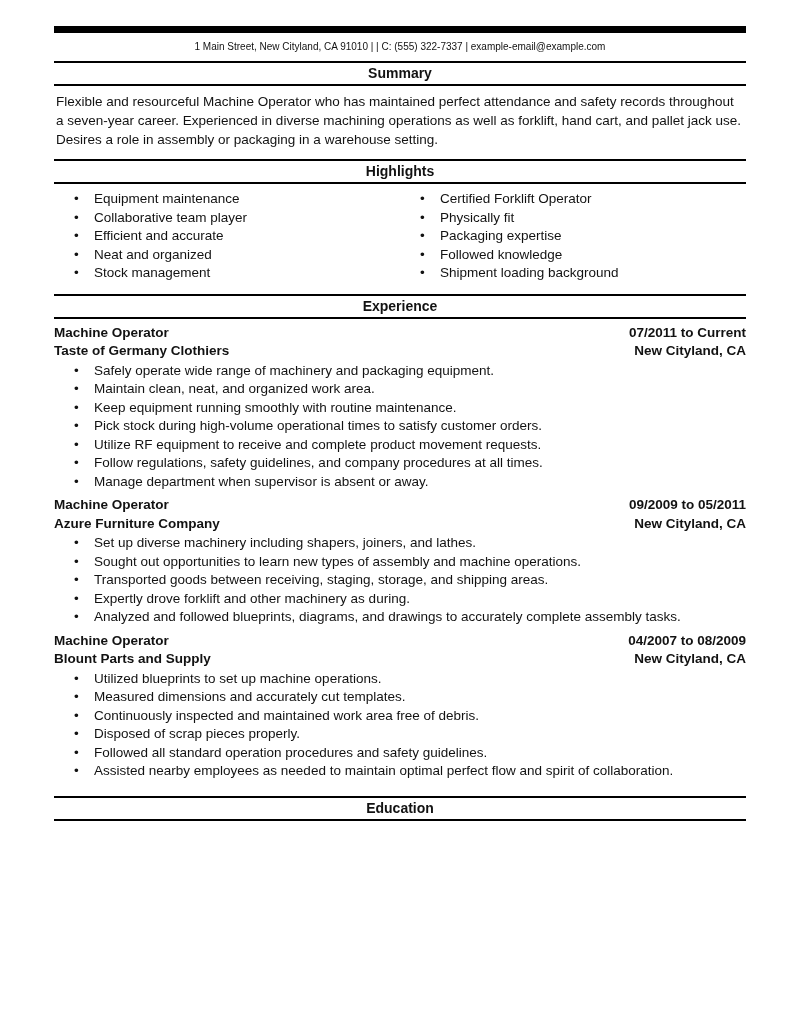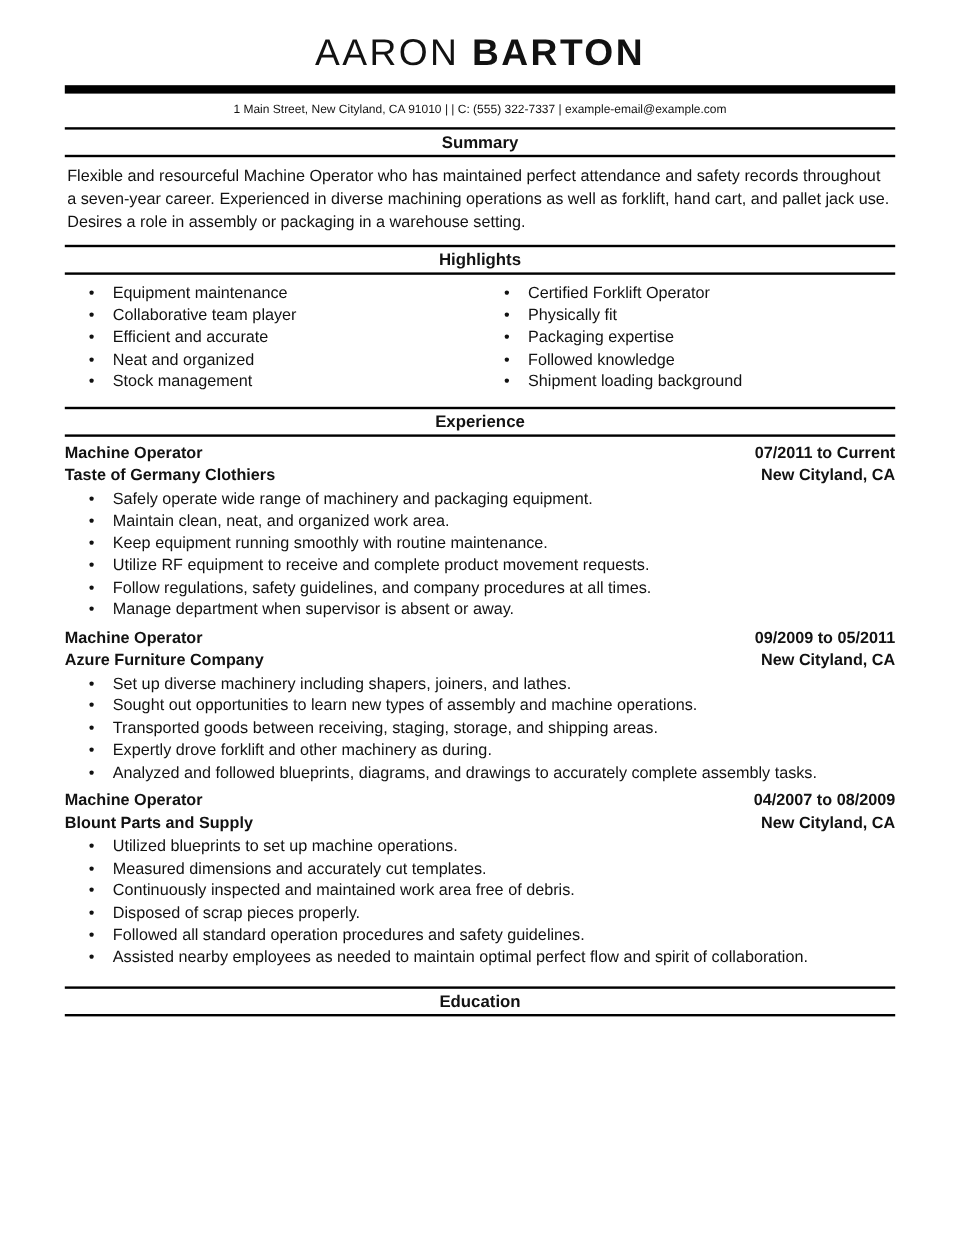--- a/index.html
+++ b/index.html
@@ -49,24 +49,20 @@
     font-size:13.5px; line-height:18.5px;
   }
   .edu-coursework { font-size:13.5px; line-height:18.5px; }
 </style>
 </head>
 <body>
 
 <div class="page">
 
   <header>
-    <h1 class="name">
-      <span class="first">AARON</span>
-      <span class="last">BARTON</span>
-    </h1>
     <div class="thick-bar"></div>
     <div class="contact">1 Main Street, New Cityland, CA 91010 | | C: (555) 322-7337 | example-email@example.com</div>
   </header>
 
   <section>
     <div class="rule"></div>
     <h2 class="section-title">Summary</h2>
     <div class="rule"></div>
     <p class="summary-text">Flexible and resourceful Machine Operator who has maintained perfect attendance and safety records throughout a seven-year career. Experienced in diverse machining operations as well as forklift, hand cart, and pallet jack use. Desires a role in assembly or packaging in a warehouse setting.</p>
   </section>
@@ -106,20 +102,21 @@
           <span>07/2011 to Current</span>
         </div>
         <div class="job-row">
           <span>Taste of Germany Clothiers</span>
           <span>New Cityland, CA</span>
         </div>
         <ul>
           <li>Safely operate wide range of machinery and packaging equipment.</li>
           <li>Maintain clean, neat, and organized work area.</li>
           <li>Keep equipment running smoothly with routine maintenance.</li>
+          <li>Pick stock during high-volume operational times to satisfy customer orders.</li>
           <li>Utilize RF equipment to receive and complete product movement requests.</li>
           <li>Follow regulations, safety guidelines, and company procedures at all times.</li>
           <li>Manage department when supervisor is absent or away.</li>
         </ul>
       </div>
 
       <div class="job">
         <div class="job-row">
           <span>Machine Operator</span>
           <span>09/2009 to 05/2011</span>

